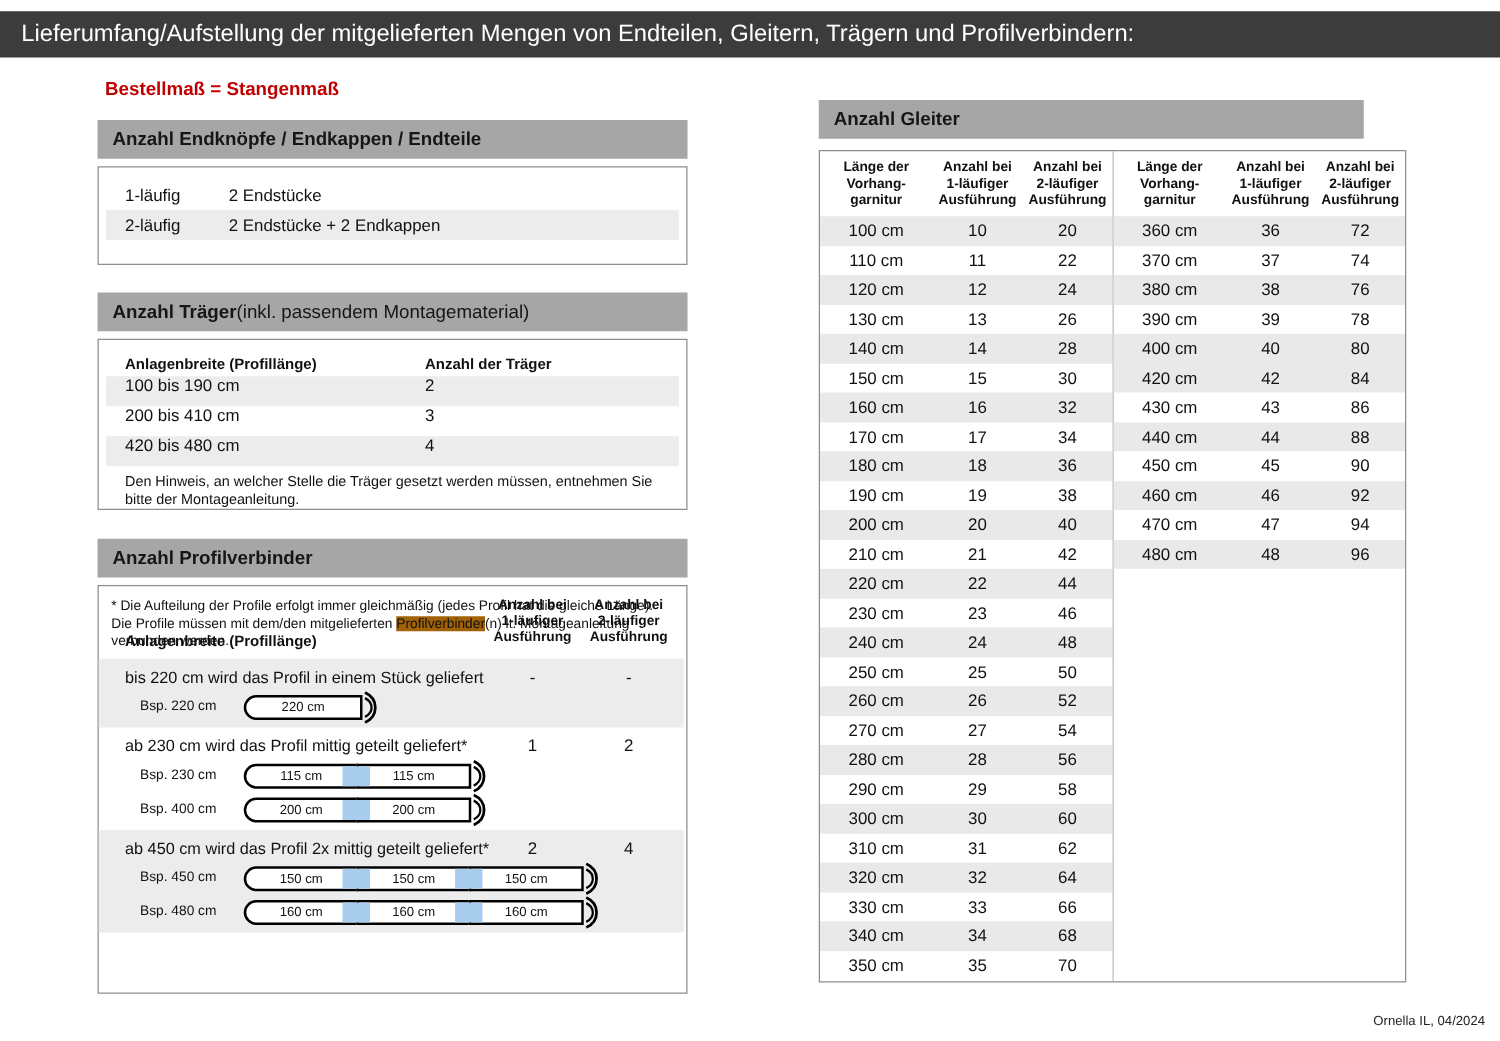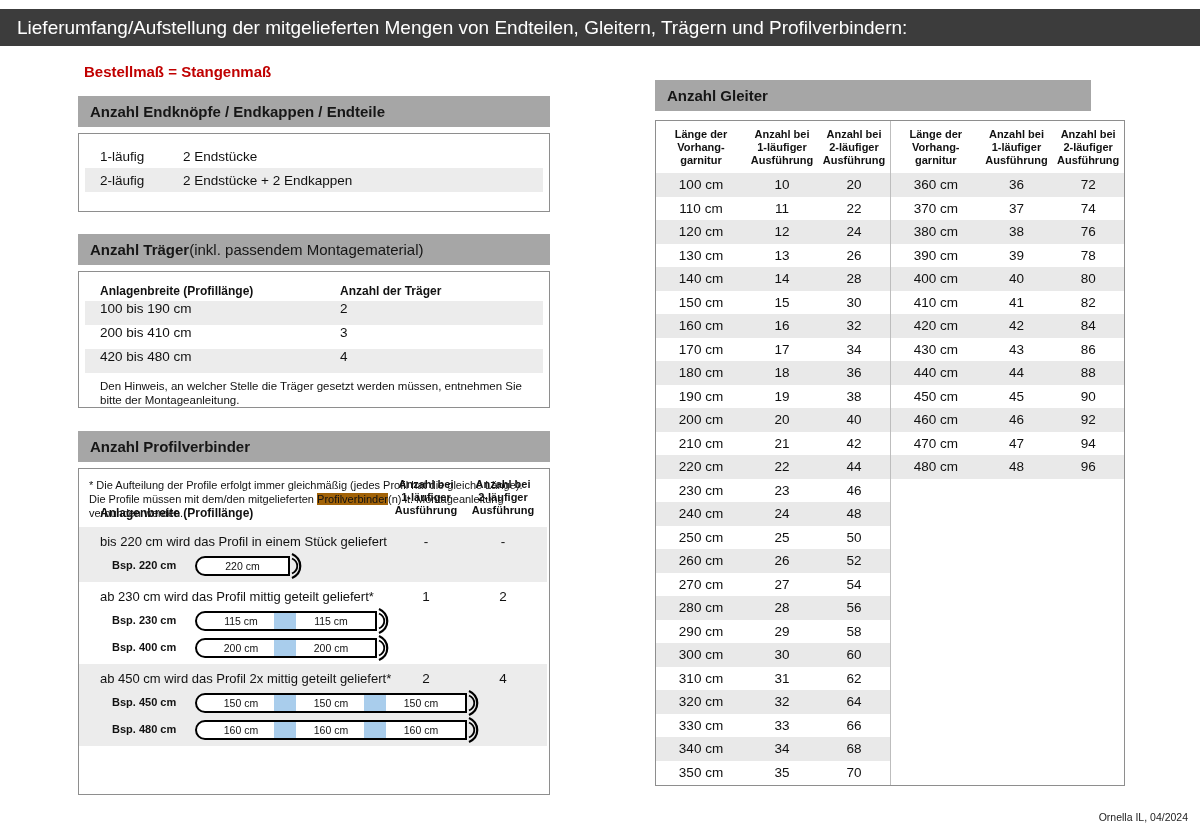--- a/index.html
+++ b/index.html
@@ -44,21 +44,21 @@
   .pv-widthhead{position:absolute;left:21px;top:37px;font-size:12px;font-weight:bold}
   .pv-blocks{position:absolute;left:0;top:58px;width:468px}
   .pv-block{padding:5px 0 2px}
   .pv-block.shade{background:#ececec}
   .pv-main{position:relative;height:21px}
   .pv-desc{position:absolute;left:21px;top:2px;font-size:13px;white-space:nowrap}
   .pv-val{position:absolute;top:2px;width:80px;text-align:center;font-size:13.5px}
   .pv-val.v1{left:307px}
   .pv-val.v2{left:384px}
   .pv-example{position:relative;height:27px}
-  .pv-ex-label{position:absolute;left:33px;top:6px;font-size:11px;font-weight:bold;white-space:nowrap}
+  .pv-ex-label{position:absolute;left:33px;top:6px;font-size:11px;font-weight:normal;white-space:nowrap}
   .rod{position:absolute;left:116px;top:1px;height:24px}
   .rod-seg{position:absolute;top:2px;height:20px;box-sizing:border-box;border:2px solid #000;background:#fff;
     display:flex;align-items:center;justify-content:center;font-size:10.5px;z-index:1;white-space:nowrap}
   .rod-seg.first{border-radius:10px 0 0 10px}
   .rod-conn{position:absolute;top:4px;width:22px;height:16px;background:#a9cdec;z-index:2}
   .rod-cap{position:absolute;top:-1px;z-index:1}
   .pv-foot{padding:9px 14px 0 10px;font-size:11px;line-height:14px}
   .hl{background:#a16207}
 
   
@@ -407,25 +407,20 @@
           <div class="gl-row">
             <div class="gl-cell c0">390 cm</div>
             <div class="gl-cell c1">39</div>
             <div class="gl-cell c2">78</div>
           </div>
           <div class="gl-row shade">
             <div class="gl-cell c0">400 cm</div>
             <div class="gl-cell c1">40</div>
             <div class="gl-cell c2">80</div>
           </div>
-          <div class="gl-row">
-            <div class="gl-cell c0">410 cm</div>
-            <div class="gl-cell c1">41</div>
-            <div class="gl-cell c2">82</div>
-          </div>
           <div class="gl-row shade">
             <div class="gl-cell c0">420 cm</div>
             <div class="gl-cell c1">42</div>
             <div class="gl-cell c2">84</div>
           </div>
           <div class="gl-row">
             <div class="gl-cell c0">430 cm</div>
             <div class="gl-cell c1">43</div>
             <div class="gl-cell c2">86</div>
           </div>

